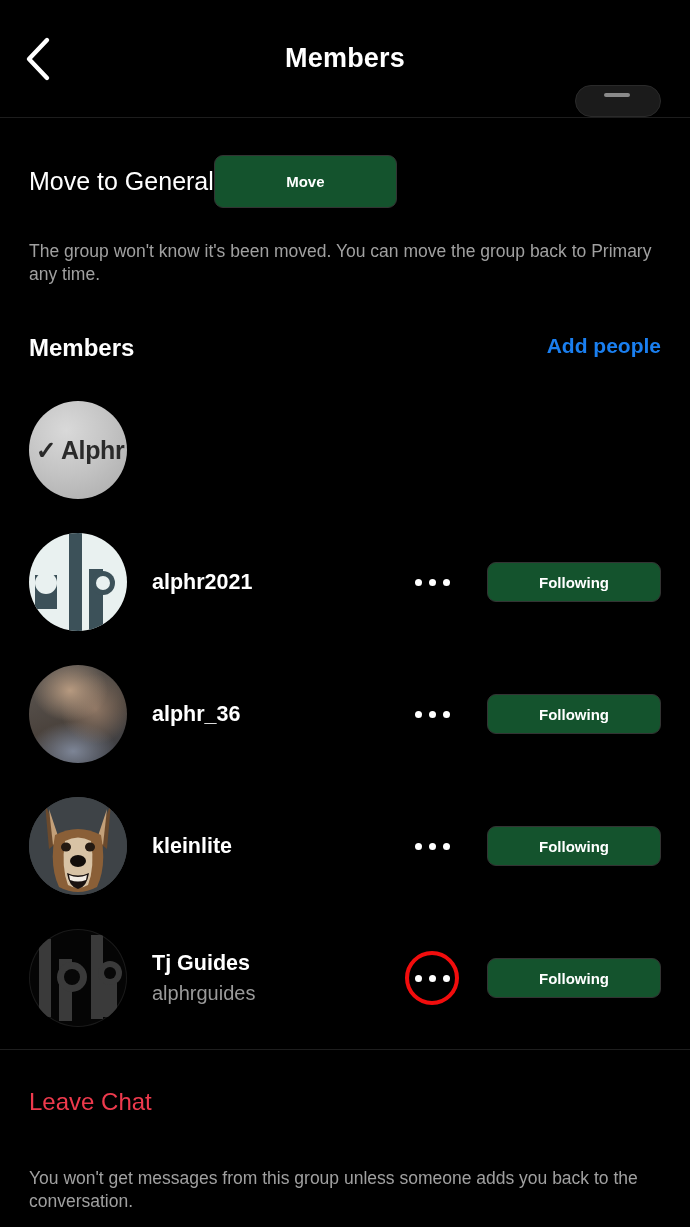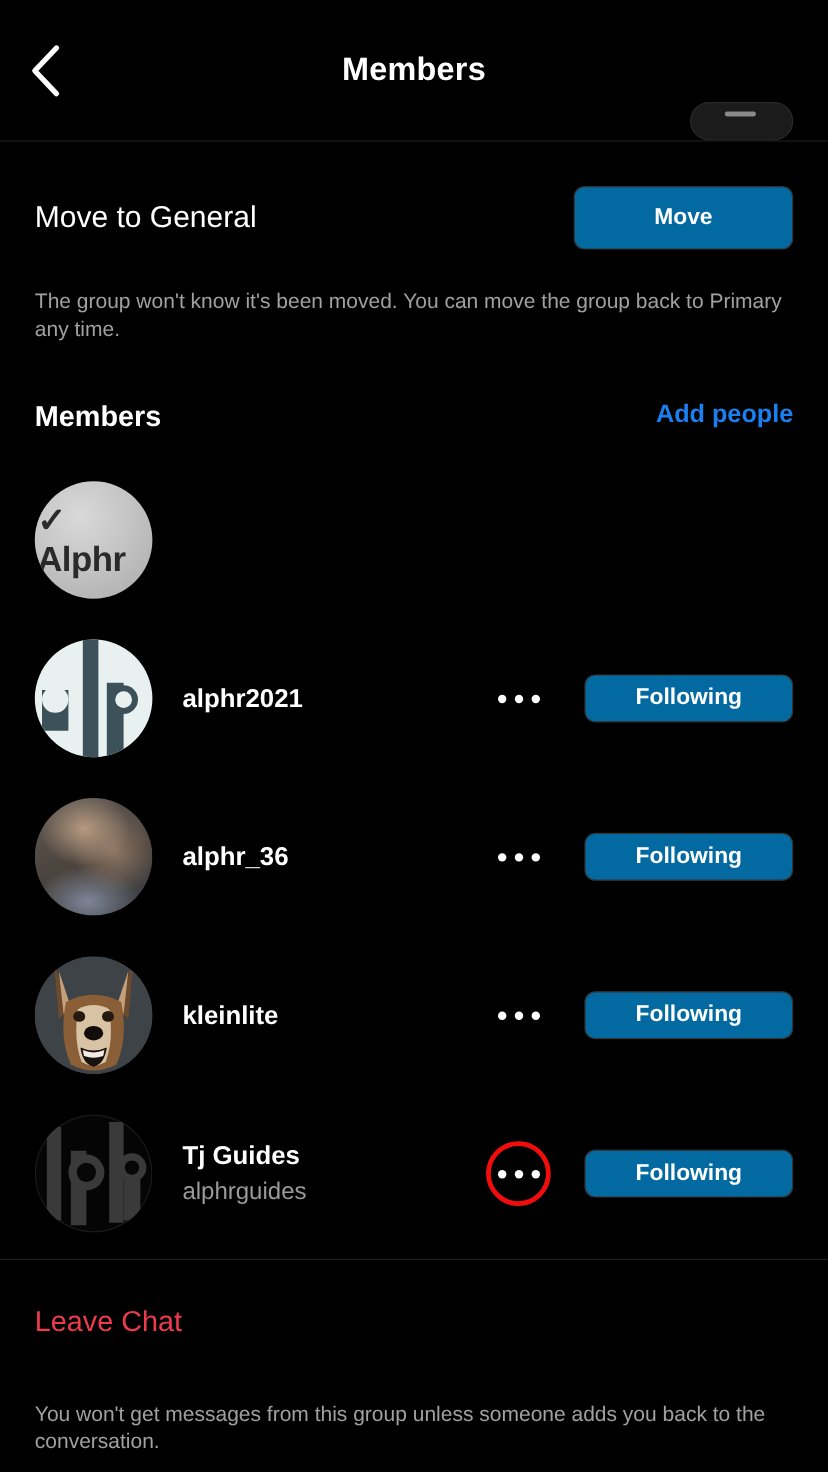--- a/index.html
+++ b/index.html
@@ -38,29 +38,29 @@
   }
   .sliver-bar {
     position:absolute; right:60px; bottom:20px;
     width:26px; height:4px; border-radius:2px; background:#8a8a8a;
   }
 
   
   .section { padding:0 29px; }
 
   .move-row {
-    display:flex; align-items:center; justify-content:space-between;
+    display:flex; align-items:center; justify-content:flex-start;
     padding-top:37px;
   }
   .move-label { font-size:25px; font-weight:400; color:#fff; }
 
   .btn-outline {
     border:1px solid #333333; border-radius:9px;
-    background:#0369a1;
-    color:#fff; font-size:19px; font-weight:bold;
+    background:#14532d;
+    color:#fff; font-size:15px; font-weight:bold;
     font-family:"Liberation Sans", sans-serif;
     cursor:pointer;
   }
   .btn-move { width:183px; height:53px; }
 
   .helper {
     margin-top:32px;
     font-size:17.5px; line-height:1.32; color:#a0a0a0;
     max-width:635px;
   }
@@ -117,21 +117,21 @@
     font-size:17.5px; line-height:1.32; color:#a0a0a0;
     margin-top:51px; max-width:625px;
   }
 
   
   .av-alphr {
     background:radial-gradient(circle at 38% 30%, #d9d9d9 0%, #c5c5c5 45%, #a9a9a9 100%);
     display:flex; align-items:center; justify-content:center;
   }
   .av-alphr span {
-    font-size:29px; font-weight:bold; color:#2a2a2a;
+    font-size:25px; font-weight:bold; color:#2a2a2a;
     letter-spacing:-.4px; transform:translateX(2px);
   }
 
   .av-alp { background:#e9f1f0; }
   .av-alp svg { display:block; }
 
   .av-blur {
     background:
       radial-gradient(ellipse 55% 45% at 42% 26%, #b79a80 0%, rgba(183,154,128,0) 70%),
       radial-gradient(ellipse 50% 50% at 68% 45%, #8d7563 0%, rgba(141,117,99,0) 72%),

